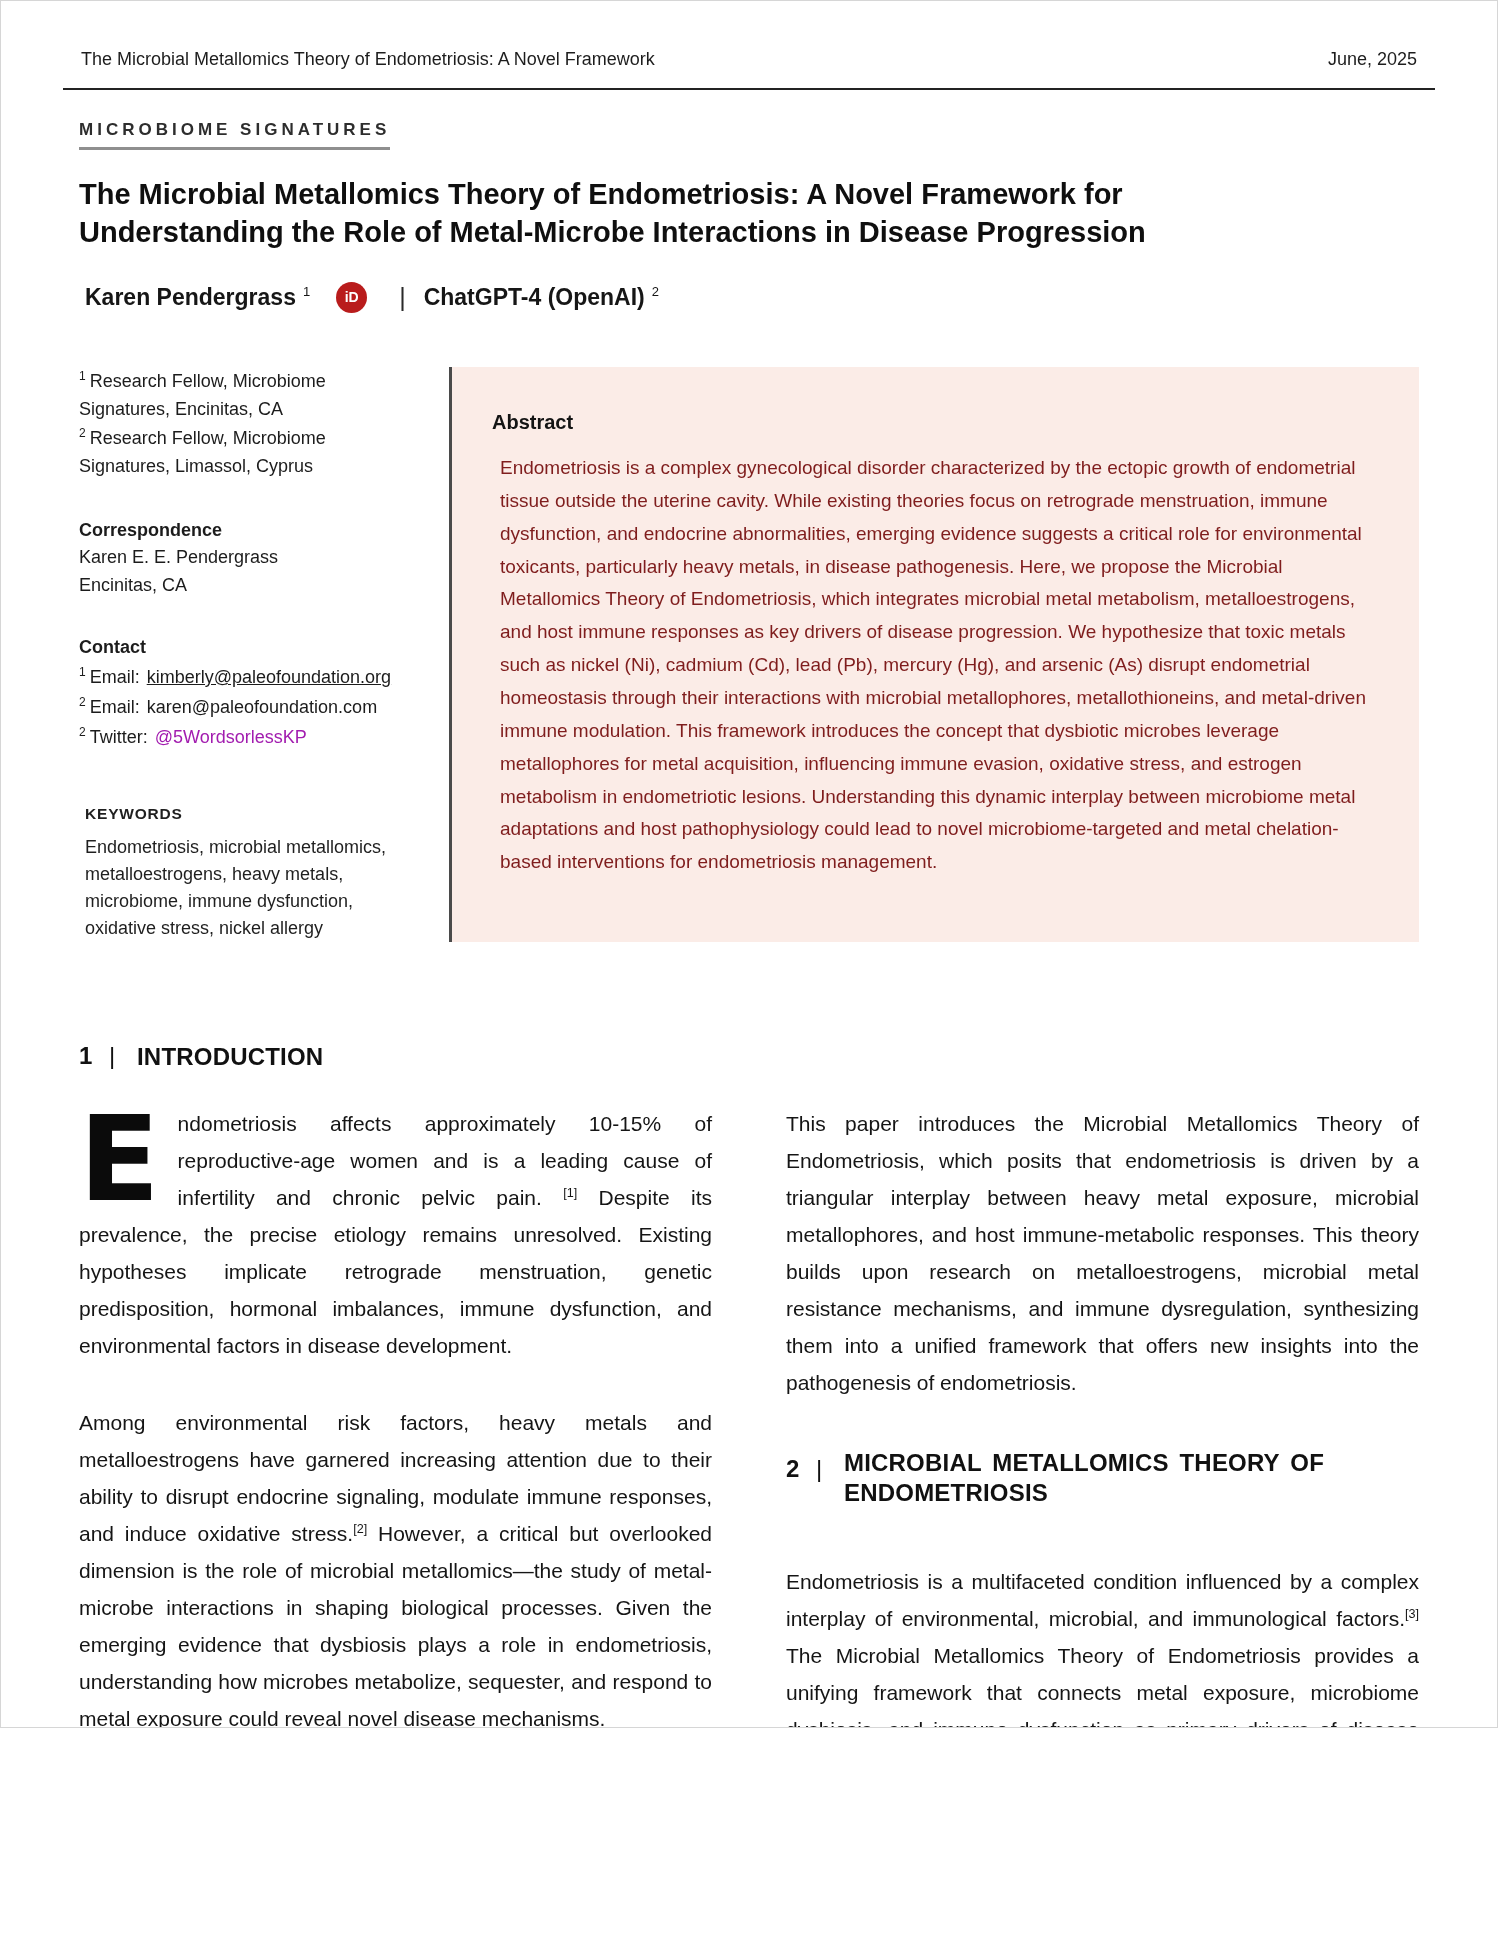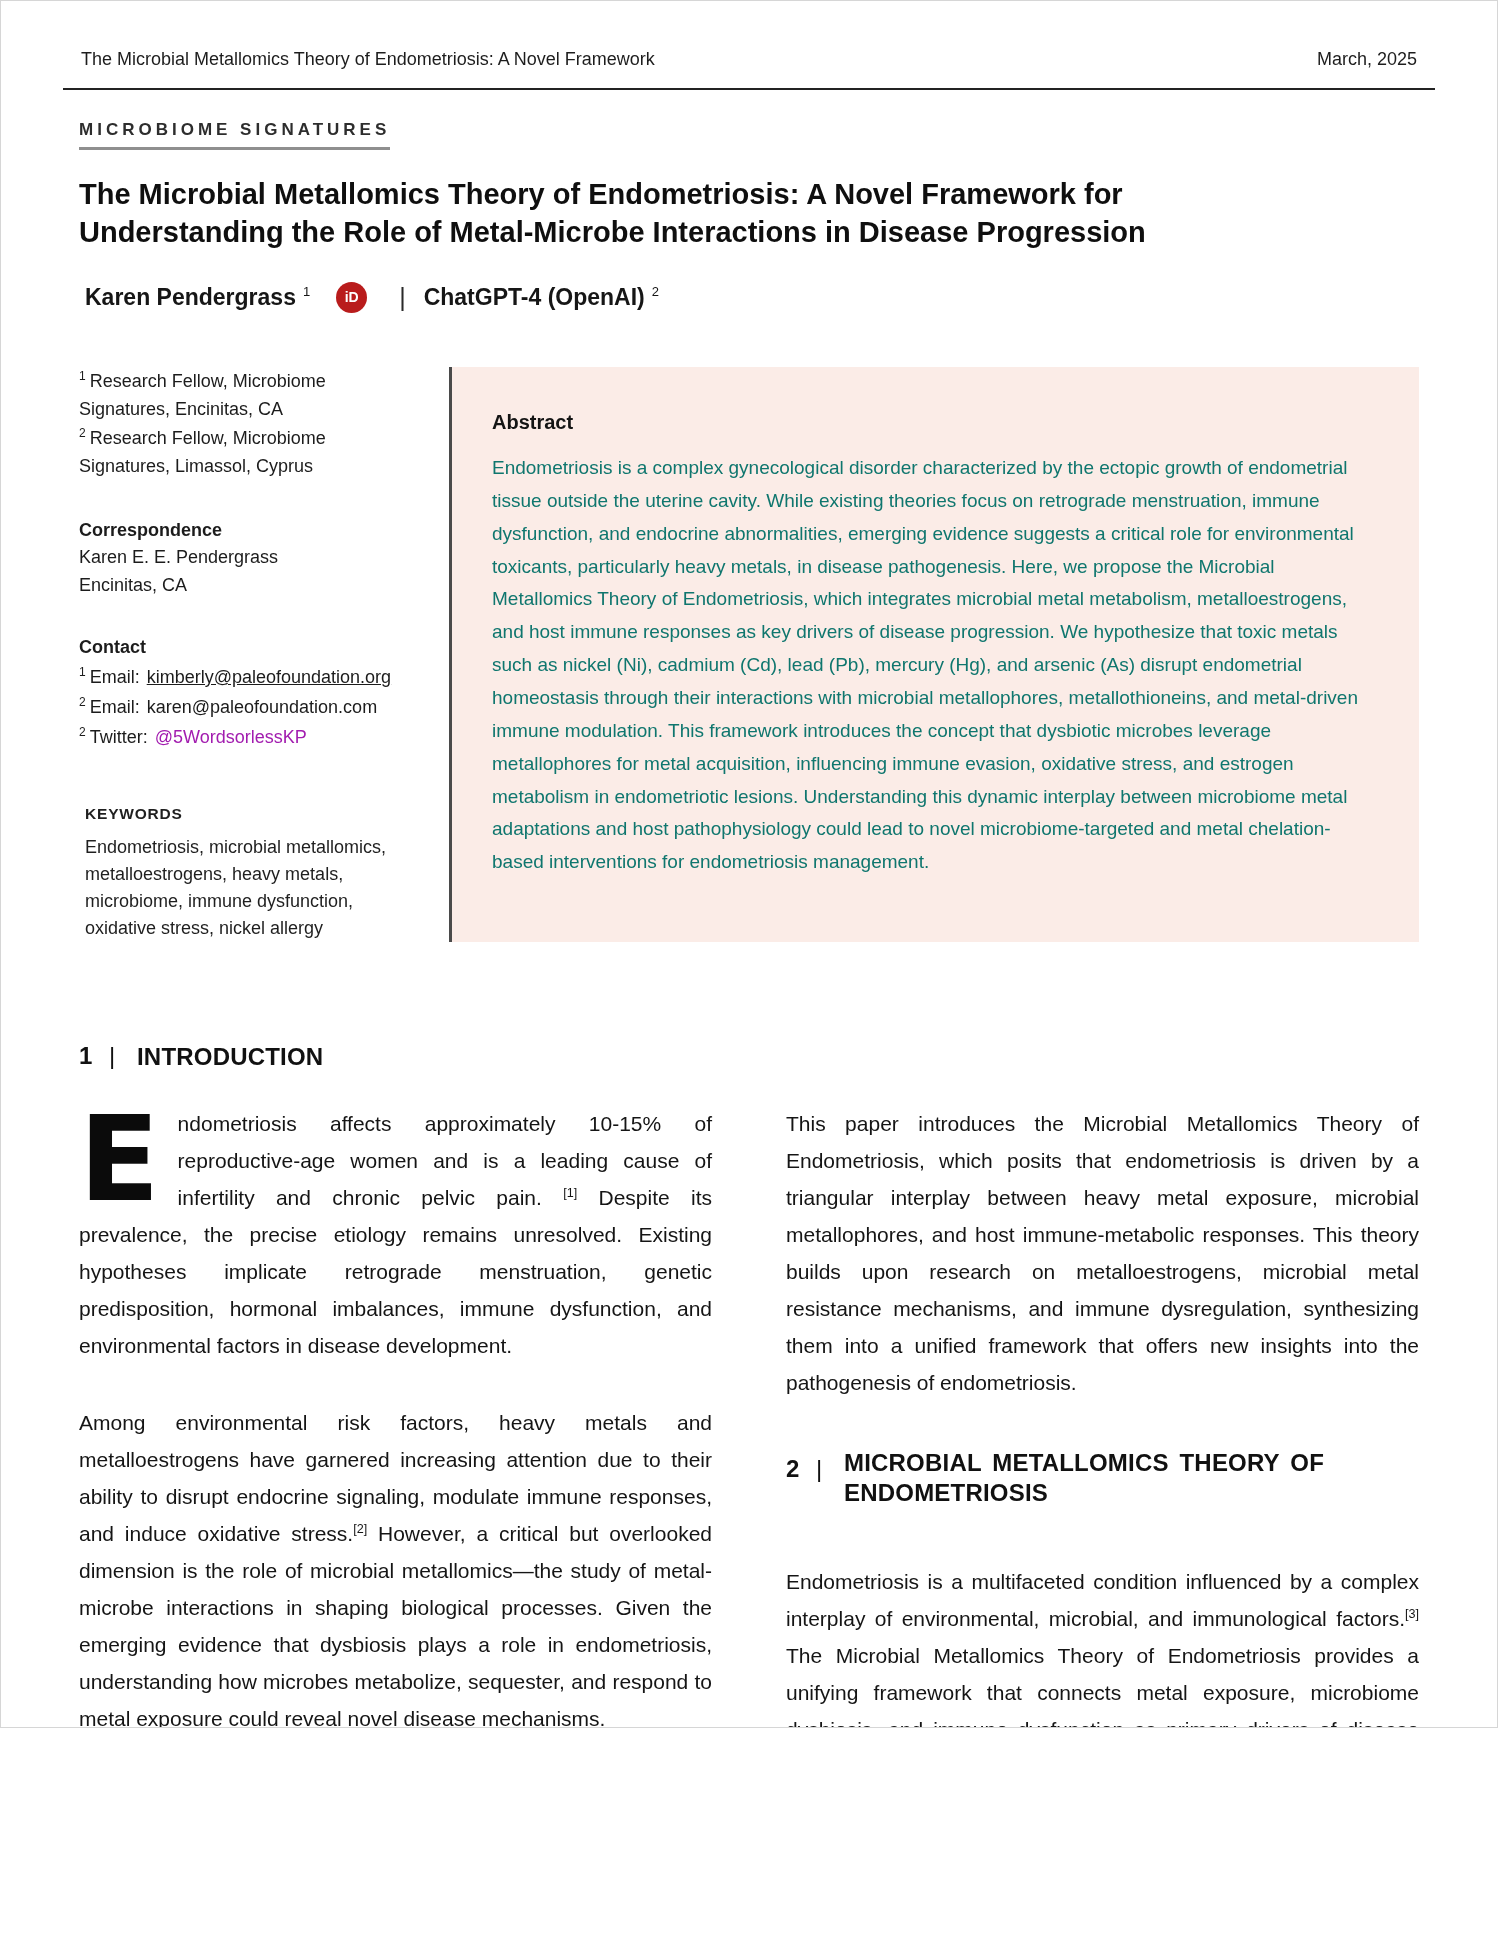--- a/index.html
+++ b/index.html
@@ -54,21 +54,21 @@
   .cvalue.u { text-decoration: underline; cursor: pointer; }
   .cvalue.link { color: #a21caf; cursor: pointer; }
   .kw { margin-top: 50px; padding-left: 6px; }
   .kw .khead { font-size: 15.5px; font-weight: bold; letter-spacing: 0.8px; margin: 0; }
   .kw p { margin: 9px 0 0; line-height: 1.5; color: #1f1f1f; }
   .abstract-box {
     flex: 1; background: #FBECE7; border-left: 3px solid #4a4a4a;
     padding: 44px 42px 34px 40px;
   }
   .abstract-box h2 { margin: 0 0 18px; font-size: 20px; font-weight: bold; color: #141414; }
-  .abstract-box p { margin: 0; font-size: 19px; line-height: 1.73; color: #0f766e; }
+  .abstract-box p { margin: 8px; font-size: 19px; line-height: 1.73; color: #7f1d1d; }
   
   .sec-head { display: flex; align-items: flex-start; font-size: 24px; font-weight: bold; color: #111; }
   .sec-head .num { min-width: 30px; }
   .sec-head .pipe { min-width: 28px; font-weight: 400; }
   .sec-head .lbl { line-height: 1.25; letter-spacing: 0.2px; max-width: 480px; }
   .sec1 { margin: 100px 78px 0; }
   
   .columns { display: flex; gap: 74px; margin: 34px 78px 0; }
   .col { flex: 1; font-size: 21px; line-height: 1.76; text-align: justify; color: #151515; }
   .col p { margin: 0; }
@@ -83,21 +83,21 @@
   
   .page-num { position: absolute; top: 1848px; right: 84px; font-size: 21px; color: #1a1a1a; }
 </style>
 </head>
 <body>
 
 <div class="page">
 
   <header class="pagehead">
     <span>The Microbial Metallomics Theory of Endometriosis: A Novel Framework</span>
-    <span>March, 2025</span>
+    <span>June, 2025</span>
   </header>
 
   <div class="brand">MICROBIOME SIGNATURES</div>
 
   <h1 class="title">The Microbial Metallomics Theory of Endometriosis: A Novel Framework for Understanding the Role of Metal-Microbe Interactions in Disease Progression</h1>
 
   <div class="authors">
     <span><span>Karen Pendergrass</span><sup>1</sup></span>
     <span class="orcid">iD</span>
     <span class="sep">|</span>

